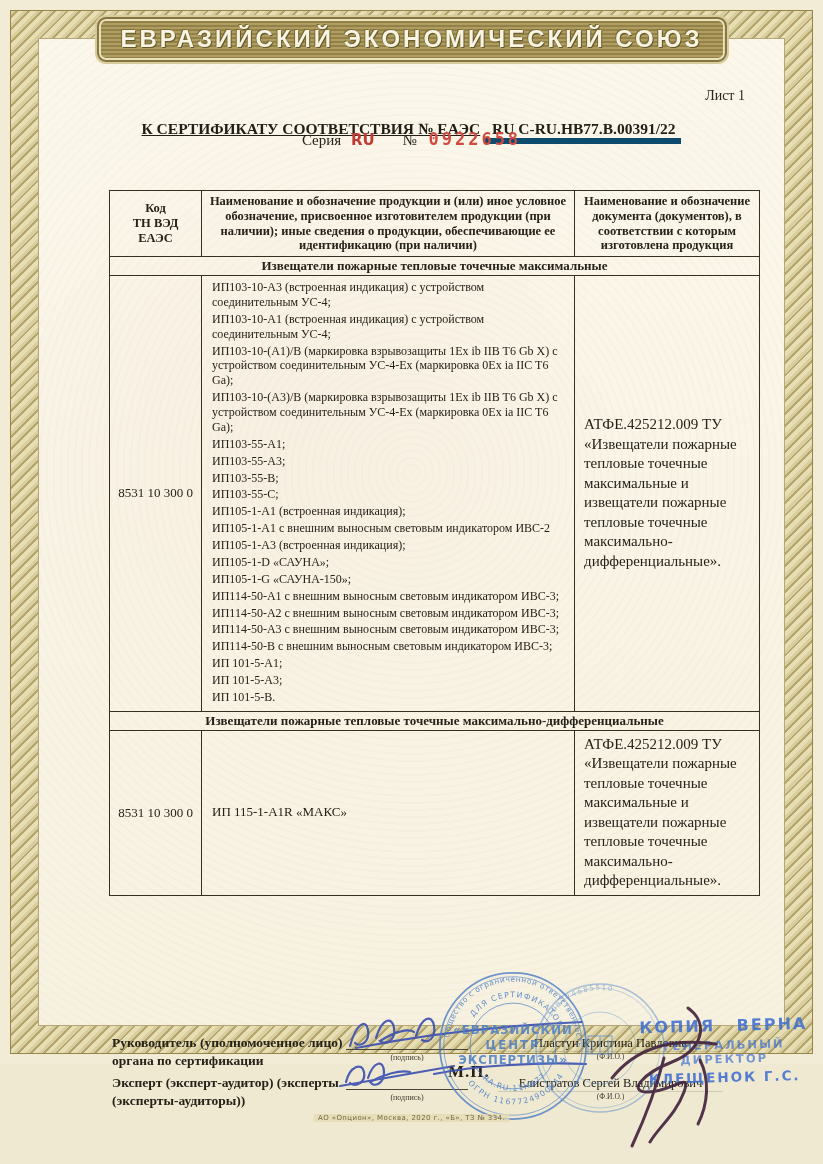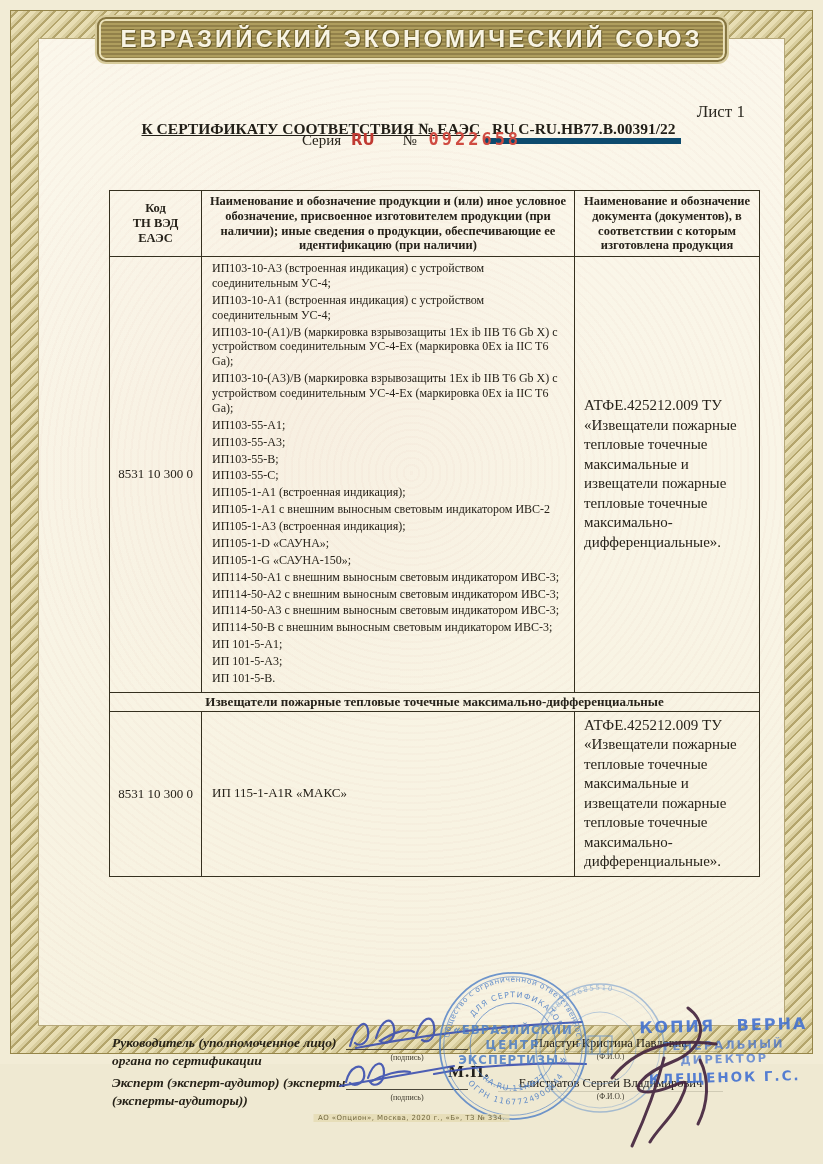--- a/index.html
+++ b/index.html
@@ -25,21 +25,21 @@
     padding:6px 22px 7px; border:2px solid #857540; border-radius:9px;
     box-shadow: inset 0 0 0 2px #ece3bb, 0 0 0 2px #d8cc9c;
     background: repeating-linear-gradient(180deg, #af9e5e 0 2px, #92814a 2px 4px);
     white-space:nowrap; }
   .banner span { font-family:"Liberation Sans","DejaVu Sans",sans-serif; font-weight:bold;
     font-size:24px; letter-spacing:3px; color:#f8f4e4;
     text-shadow: 1px 1px 0 #665827, -1px -1px 0 #7a6c33; }
 
   .doc-title { position:absolute; top:80px; width:100%; text-align:center;
     font-weight:bold; font-size:27px; letter-spacing:4px; color:#23201a; }
-  .sheet { position:absolute; top:102px; right:78px; font-size:17px; color:#2b2820; }
+  .sheet { position:absolute; top:88px; right:78px; font-size:14px; color:#2b2820; }
 
   .cert-line { position:absolute; top:120px; width:100%; text-align:center; font-size:15.5px; color:#211e17; }
   .cert-line .pfx { font-weight:bold;text-decoration:underline; }
   .cert-line .num { font-weight:bold; border-bottom:6px solid #0c4a6e; padding:0 6px 1px 8px; }
 
   .series-line { position:absolute; top:129px; width:100%; text-align:center; font-size:15px; color:#26231b; }
   .series-line .ru { color:#c03a32; font-family:"DejaVu Sans",sans-serif; font-weight:bold; padding:0 24px 0 6px; }
   .series-line .no { padding-right:8px; }
   .series-line .serial { color:#cf4a40; font-family:"DejaVu Sans Mono",monospace; font-weight:bold;
     font-size:17px; letter-spacing:3px; }
@@ -53,21 +53,21 @@
   th.c1 { white-space:pre-line; }
   tr.section td { font-size:13px; font-weight:bold; text-align:center; padding:1px 2px; }
   td.code { font-size:13px; text-align:center; vertical-align:middle; }
   td.prod { padding:4px 8px 4px 10px; vertical-align:top; }
   td.prod .pline { font-size:12px; line-height:1.24; margin-bottom:2px; }
   td.prod.mid { vertical-align:middle; height:106px; }
   td.prod.mid .pline { font-size:13px; }
   td.doc { font-size:15px; line-height:1.3; vertical-align:middle; padding:4px 9px; }
 
   
-  .role { position:absolute; left:112px; width:250px; font-weight:bold; font-size:13.5px; line-height:1.3; color:#262218;font-style:italic; }
+  .role { position:absolute; left:112px; width:250px; font-weight:bold; font-size:13.5px; line-height:1.3; color:#262218; }
   .sigline { position:absolute; width:122px; border-bottom:1px solid #4a463a; }
   .sigcap { position:absolute; font-size:8px; color:#3c382c; width:122px; text-align:center; }
   .mp { position:absolute; left:448px; top:1062px; font-weight:bold; font-size:17px; letter-spacing:1px; color:#23201a; }
   .fio { position:absolute; left:498px; width:225px; text-align:center; }
   .fio .nm { font-size:12.5px; color:#23201a; border-bottom:1px solid #57534333; white-space:nowrap; }
   .fio .cap { font-size:7.5px; color:#3c382c; }
 
   .copy-stamp { position:absolute; left:628px; top:1016px; width:192px; text-align:center;
     transform:rotate(-1.5deg); color:#3f6fd1; font-family:"DejaVu Sans",sans-serif;
     font-weight:bold; opacity:.88; }
@@ -119,20 +119,23 @@
         <thead>
           <tr>
             <th class="c1">Код
 ТН ВЭД
 ЕАЭС</th>
             <th class="c2">Наименование и обозначение продукции и (или) иное условное обозначение, присвоенное изготовителем продукции (при наличии); иные сведения о продукции, обеспечивающие ее идентификацию (при наличии)</th>
             <th class="c3">Наименование и обозначение документа (документов), в соответствии с которым изготовлена продукция</th>
           </tr>
         </thead>
         <tbody>
+          <tr class="section">
+            <td colspan="3">Извещатели пожарные тепловые точечные максимальные</td>
+          </tr>
           <tr>
             <td class="code">8531 10 300 0</td>
             <td class="prod">
               <div>
                   <p class="pline">ИП103-10-А3 (встроенная индикация)  с устройством соединительным УС-4;</p>
                   <p class="pline">ИП103-10-А1 (встроенная индикация)  с устройством соединительным УС-4;</p>
                   <p class="pline">ИП103-10-(А1)/В (маркировка взрывозащиты 1Ex ib IIB T6 Gb X) с устройством соединительным УС-4-Ех (маркировка 0Ех ia IIC T6 Ga);</p>
                   <p class="pline">ИП103-10-(А3)/В (маркировка взрывозащиты 1Ex ib IIB T6 Gb X) с устройством соединительным УС-4-Ех (маркировка 0Ех ia IIC T6 Ga);</p>
                   <p class="pline">ИП103-55-А1;</p>
                   <p class="pline">ИП103-55-А3;</p>

